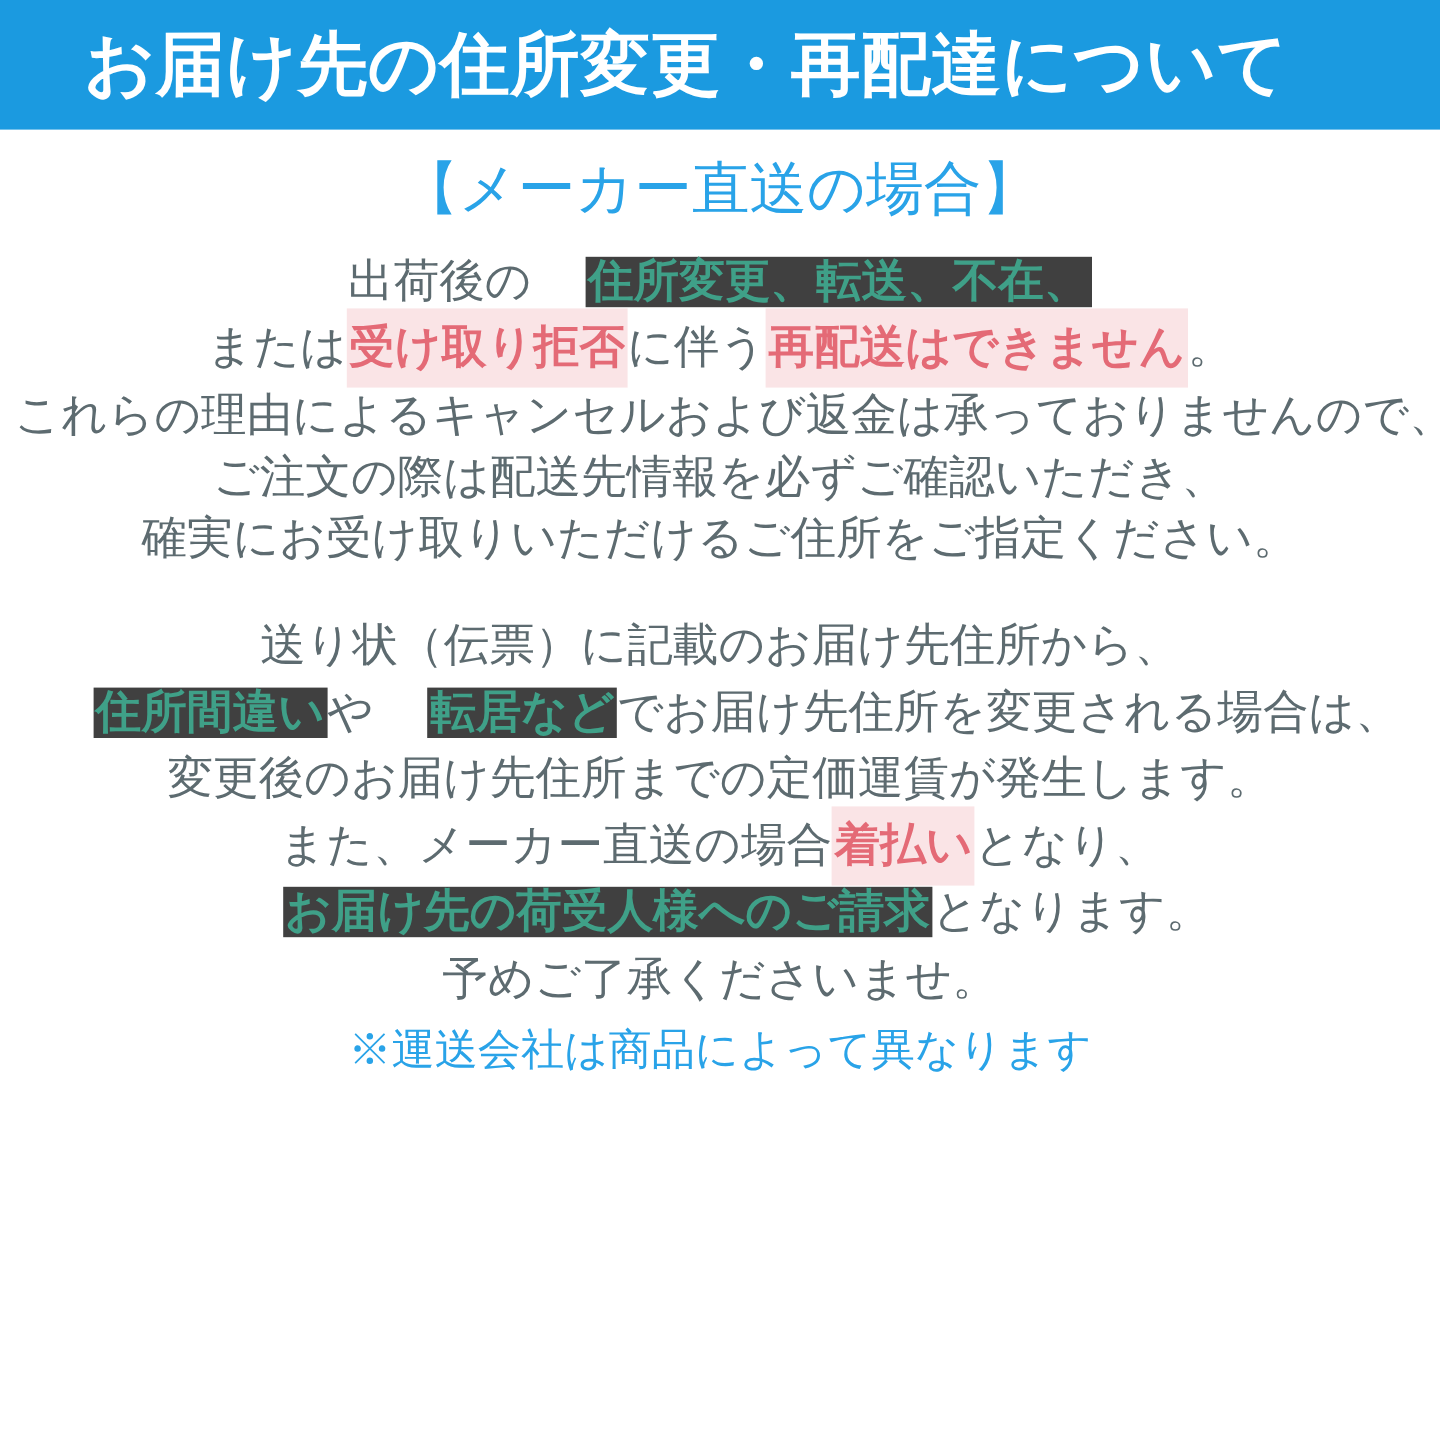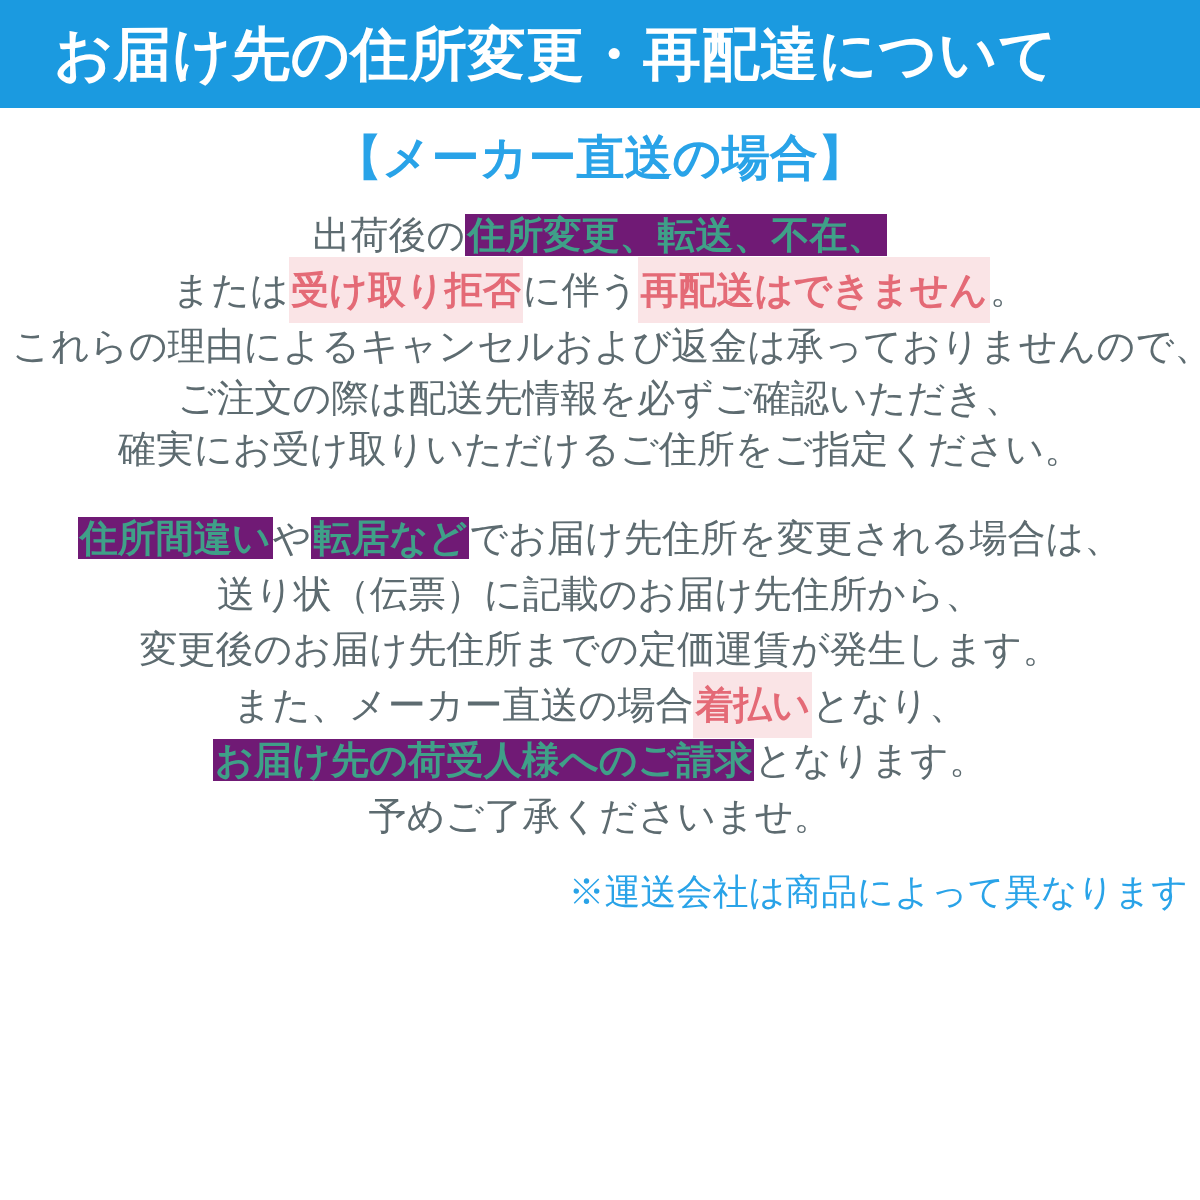--- a/index.html
+++ b/index.html
@@ -20,76 +20,77 @@
     box-sizing: border-box;
   }
   
   .banner {
     width: 1200px;
     height: 108px;
     background: #1b9ae0;
     display: flex;
     align-items: center;
     box-sizing: border-box;
-    padding-left: 54px;
+    padding-left: 70px;
   }
   .banner-title {
     color: #ffffff;
     font-size: 58px;
     font-weight: bold;
     letter-spacing: 0.5px;
     line-height: 1;
     white-space: nowrap;
   }
 
   
   .content {
     box-sizing: border-box;
     padding: 0 12px;
     text-align: center;
   }
   .section-heading {
     color: #29a3e8;
     font-size: 48px;
-    font-weight: bold;
+    font-weight: normal;
     text-align: center;
     line-height: 1.1;
     white-space: nowrap;
   }
   .h1-wrap { margin-top: 24px; }
   .h2-wrap { margin-top: 40px; }
 
   .line {
     color: #5d6b70;
     font-size: 38px;
     line-height: 1.28;
     text-align: center;
     white-space: nowrap;
     margin: 7px 0;
   }
   .line.tight { margin: 3px 0; font-family: Liberation Serif, serif; }
 
   .hl-green {
-    background: #701a75;
+    background: #404040;
     color: #3fa088;
     font-weight: bold;
     padding: 0 2px;
+    margin-left: 45px;
   }
   .hl-pink {
     background: #fae4e6;
     color: #e46a76;
     font-weight: bold;
     padding: 12px 2px;
   }
 
   .note {
     color: #29a3e8;
     font-size: 36px;
-    text-align: right;
-    margin-top: 27px;
+    text-align: center;
+    margin-top: 10px;
     white-space: nowrap;
   }
   .block-a { margin-top: 26px; }
   .block-b { margin-top: 18px; }
 </style>
 </head>
 <body>
 
 <div class="page">
 
@@ -111,24 +112,24 @@
         </div>
         <div class="line tight">これらの理由によるキャンセルおよび返金は承っておりませんので、</div>
         <div class="line tight">ご注文の際は配送先情報を必ずご確認いただき、</div>
         <div class="line tight">確実にお受け取りいただけるご住所をご指定ください。</div>
       </div>
     </div>
 
     <div class="h2-wrap">
 
       <div class="block-b">
+        <div class="line">送り状（伝票）に記載のお届け先住所から、</div>
         <div class="line">
           <span class="hl-green">住所間違い</span><span>や</span><span class="hl-green">転居など</span><span>でお届け先住所を変更される場合は、</span>
         </div>
-        <div class="line">送り状（伝票）に記載のお届け先住所から、</div>
         <div class="line">変更後のお届け先住所までの定価運賃が発生します。</div>
         <div class="line">
           <span>また、メーカー直送の場合</span><span class="hl-pink">着払い</span><span>となり、</span>
         </div>
         <div class="line">
           <span class="hl-green">お届け先の荷受人様へのご請求</span><span>となります。</span>
         </div>
         <div class="line">予めご了承くださいませ。</div>
         <div class="note">※運送会社は商品によって異なります</div>
       </div>

